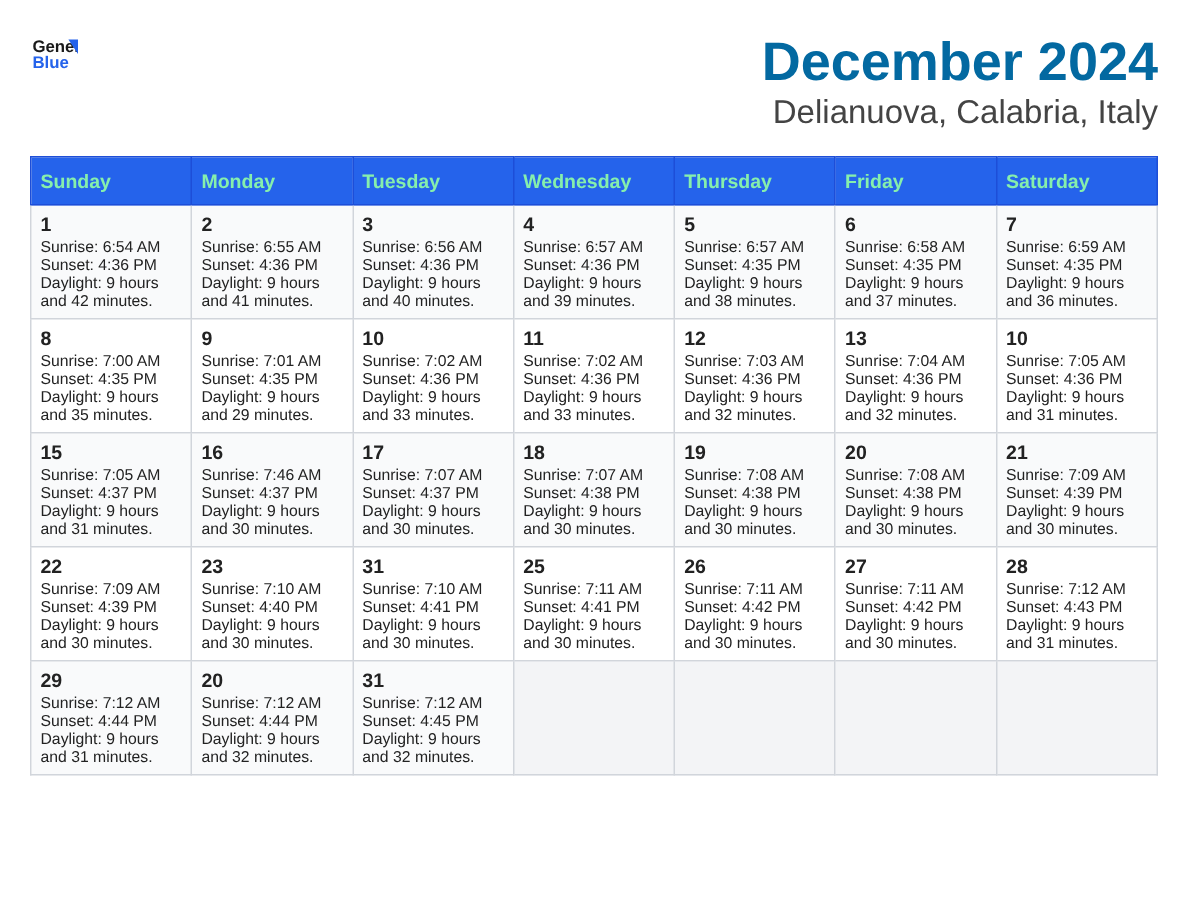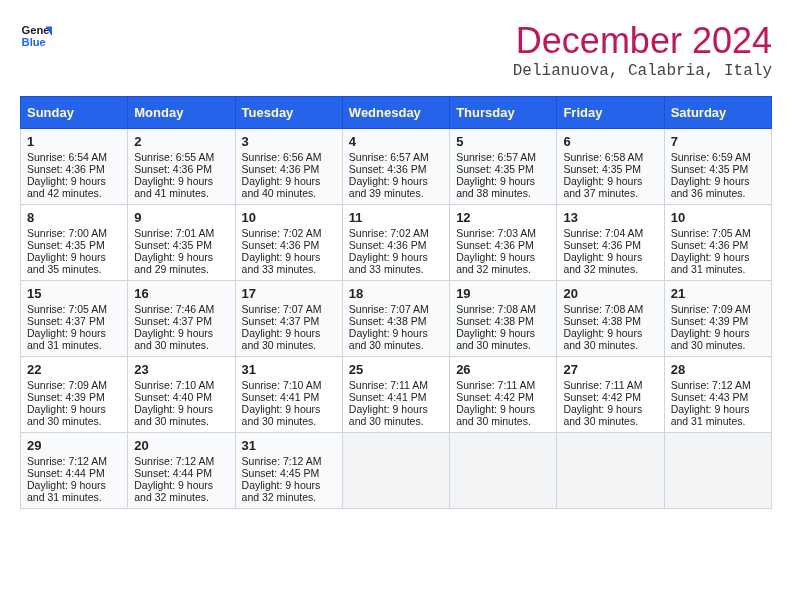--- a/index.html
+++ b/index.html
@@ -23,35 +23,34 @@
     }
     .logo-icon {
       width: 32px;
       height: 32px;
     }
     .title-area {
       text-align: right;
     }
     .month-title {
       font-size: 36px;
-      font-weight: normal;
-      color: #be185d;
+      font-weight: bold;
+      color: #0369a1;
     }
     .location-title {
-      font-size: 16px;
+      font-size: 22px;
       color: #444;
-      font-family: Liberation Mono, monospace;
     }
     table {
       width: 100%;
       border-collapse: collapse;
     }
     thead th {
       background: #2563eb;
-      color: #fef9c3;
+      color: #86efac;
       font-size: 13px;
       font-weight: bold;
       padding: 8px 6px;
       text-align: left;
       border: 1px solid #1d4ed8;
       margin-left: 44px;
     }
     tbody td {
       border: 1px solid #d1d5db;
       vertical-align: top;

